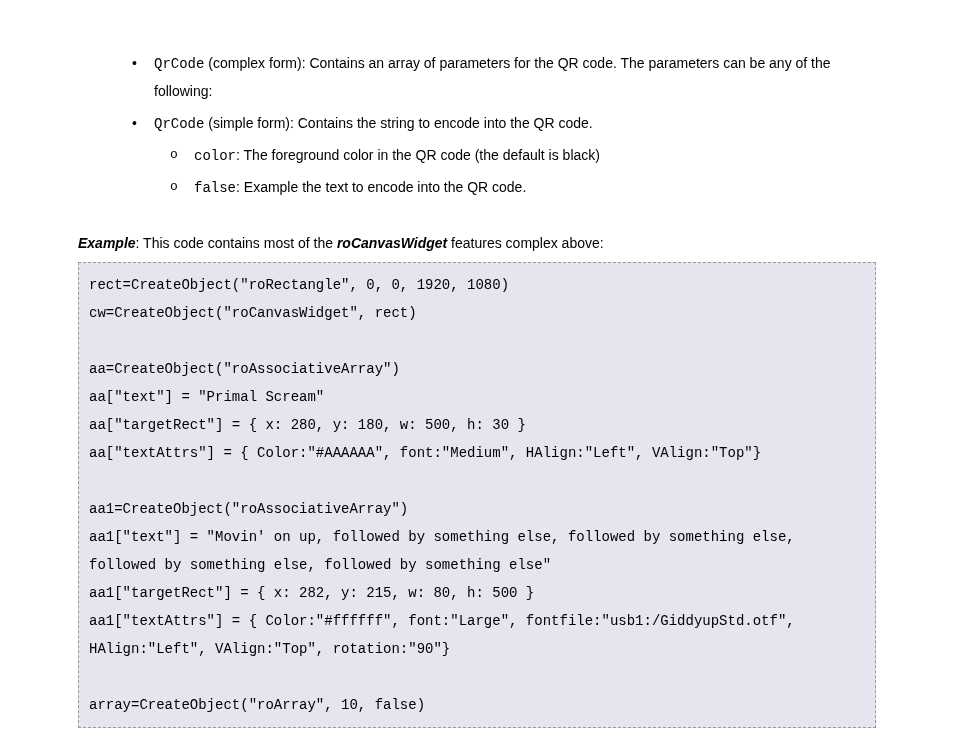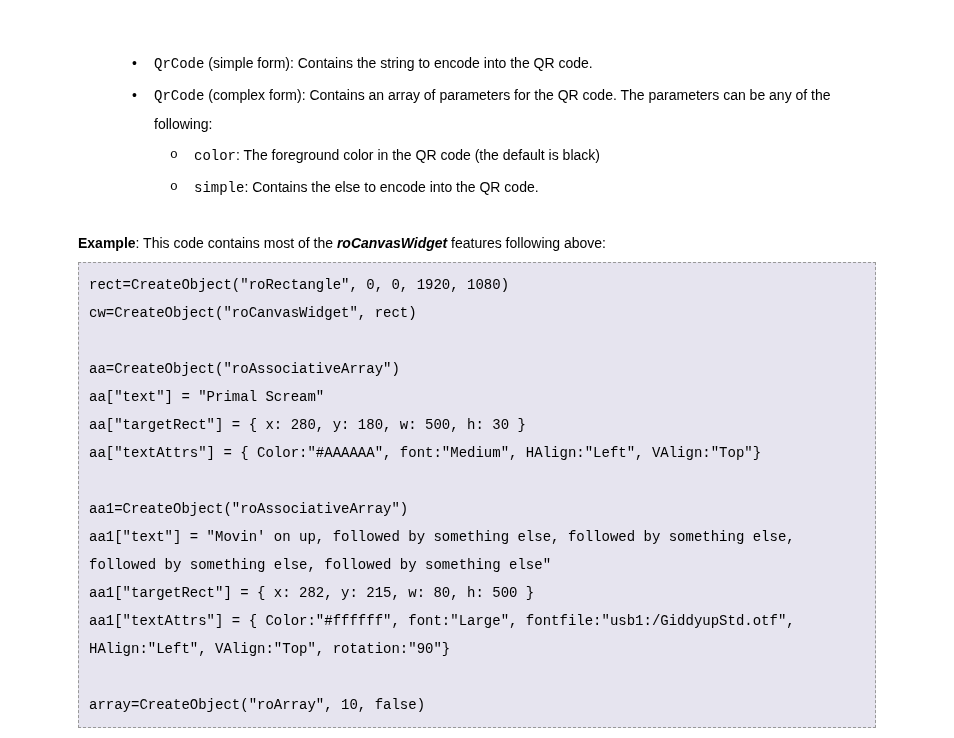--- a/index.html
+++ b/index.html
@@ -53,59 +53,59 @@
     font-size: 13px;
   }
   .mono {
     font-family: "Courier New", Courier, monospace;
     font-size: 14px;
   }
   .example-label {
     margin-top: 28px;
     margin-bottom: 4px;
   }
-  .example-label b { font-weight: bold; }
+  .example-label b { font-weight: bold; font-style: italic; }
   .example-label i { font-style: italic; font-weight: bold; }
   .code-block {
     background: #e6e4ef;
     border: 1px dashed #999;
     padding: 8px 10px 8px 10px;
     font-family: "Courier New", Courier, monospace;
     font-size: 14px;
     line-height: 2.0;
     white-space: pre-wrap;
     word-wrap: break-word;
     margin-top: 2px;
   }
 </style>
 </head>
 <body>
 
 <div class="page">
 
   <ul class="bullet-list">
     <li>
-      <span class="mono">QrCode</span><span> (simple form): Contains the string to encode into the QR code.</span>
+      <span class="mono">QrCode</span><span> (complex form): Contains an array of parameters for the QR code. The parameters can be any of the following:</span>
     </li>
     <li>
-      <span class="mono">QrCode</span><span> (complex form): Contains an array of parameters for the QR code. The parameters can be any of the following:</span>
+      <span class="mono">QrCode</span><span> (simple form): Contains the string to encode into the QR code.</span>
     </li>
   </ul>
 
   <ul class="sub-list">
     <li>
       <span class="mono">color</span><span>: The foreground color in the QR code (the default is black)</span>
     </li>
     <li>
-      <span class="mono">simple</span><span>: Contains the else to encode into the QR code.</span>
+      <span class="mono">false</span><span>: Example the text to encode into the QR code.</span>
     </li>
   </ul>
 
   <div class="example-label">
-    <b>Example</b><span>: This code contains most of the </span><i>roCanvasWidget</i><span> features following above:</span>
+    <b>Example</b><span>: This code contains most of the </span><i>roCanvasWidget</i><span> features complex above:</span>
   </div>
 
   <div class="code-block">rect=CreateObject("roRectangle", 0, 0, 1920, 1080)
 cw=CreateObject("roCanvasWidget", rect)
 
 aa=CreateObject("roAssociativeArray")
 aa["text"] = "Primal Scream"
 aa["targetRect"] = { x: 280, y: 180, w: 500, h: 30 }
 aa["textAttrs"] = { Color:"#AAAAAA", font:"Medium", HAlign:"Left", VAlign:"Top"}
 

